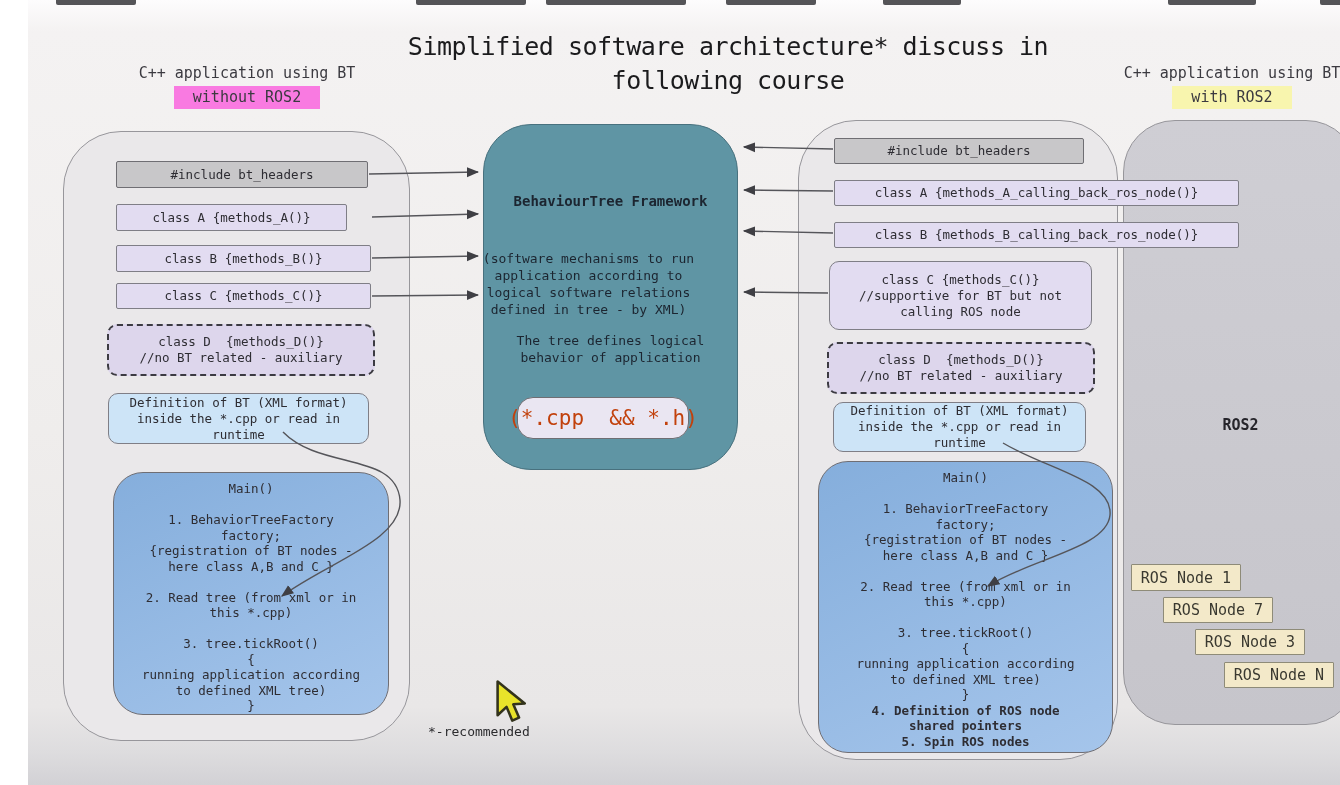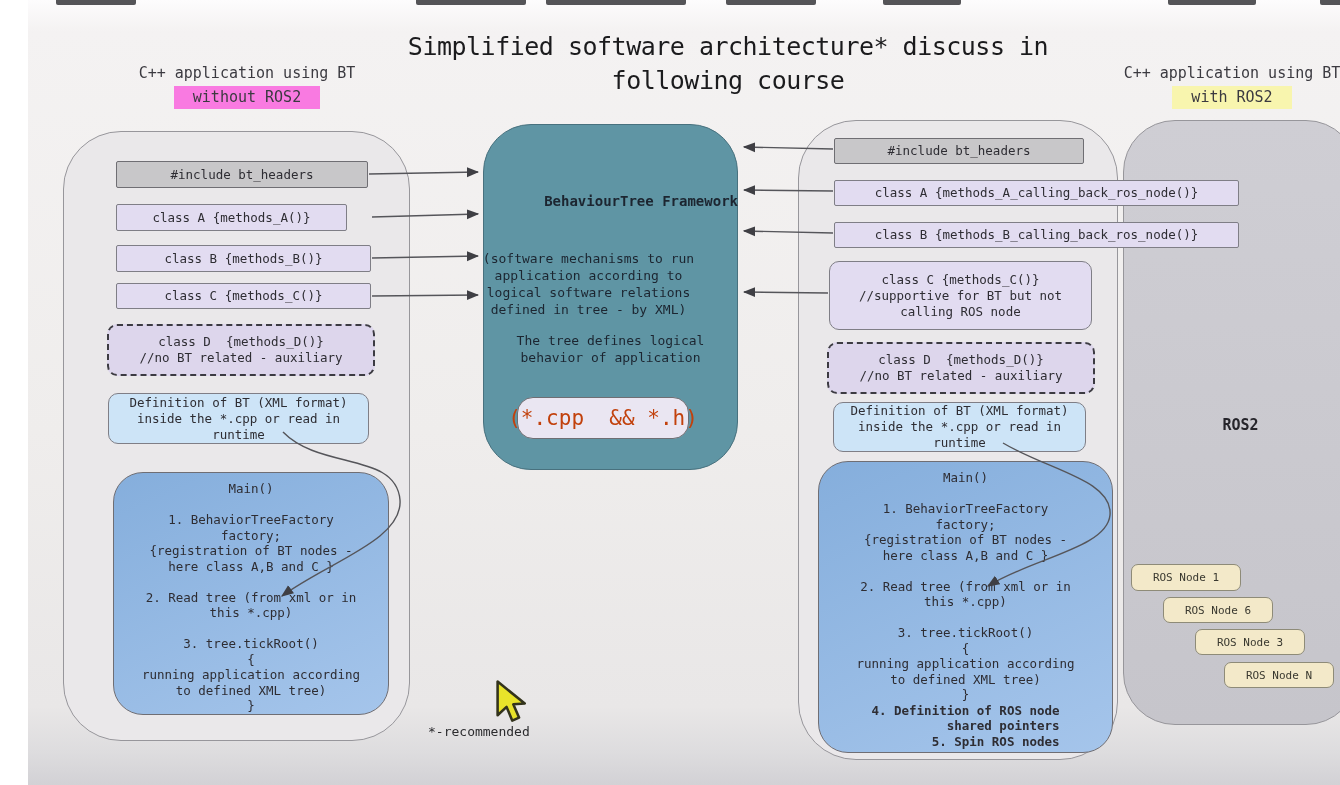--- a/index.html
+++ b/index.html
@@ -45,26 +45,26 @@
     background:#5f95a4; border:1px solid #48717e; border-radius:48px;
   }
   .tealtxt { position:absolute; width:255px; text-align:center; color:#1c2530; font-size:13px; line-height:17px; }
   .filebox {
     position:absolute; box-sizing:border-box; display:flex; align-items:center; justify-content:center;
     background:#eae6f2; border:1px solid #6f6e73; border-radius:16px;
     font-size:21px; white-space:pre; color:#c2410c;
   }
   .rosnode {
     position:absolute; box-sizing:border-box; display:flex; align-items:center; justify-content:center;
-    background:#f3e9c9; border:1.5px solid #8e8b78; border-radius:7px;
-    font-size:11px; color:#3a3930;
+    background:#f3e9c9; border:1.5px solid #8e8b78; border-radius:1px;
+    font-size:15px; color:#3a3930;
   }
   .footnote { font-size:13px; color:#2b2b2e; }
   .overlay { position:absolute; left:0; top:0; pointer-events:none; }
-  .bold { font-weight:bold;text-align:right; }
+  .bold { font-weight:bold; }
 </style>
 </head>
 <body>
 
 <div class="page">
 
   <div class="topdash" style="left:28px;width:80px"></div>
   <div class="topdash" style="left:388px;width:110px"></div>
   <div class="topdash" style="left:518px;width:140px"></div>
   <div class="topdash" style="left:698px;width:90px"></div>
@@ -151,21 +151,21 @@
 {
 running application according
 to defined XML tree)
 }</div>
     <div class="pre bold">4. Definition of ROS node
 shared pointers
 5. Spin ROS nodes</div>
   </div>
 
   <div class="rosnode" style="left:1103px;top:564px;width:110px;height:27px">ROS Node 1</div>
-  <div class="rosnode" style="left:1135px;top:597px;width:110px;height:26px">ROS Node 6</div>
+  <div class="rosnode" style="left:1135px;top:597px;width:110px;height:26px">ROS Node 7</div>
   <div class="rosnode" style="left:1167px;top:629px;width:110px;height:26px">ROS Node 3</div>
   <div class="rosnode" style="left:1196px;top:662px;width:110px;height:26px">ROS Node N</div>
 
   <div class="abs footnote" style="left:400px;top:724px">*-recommended</div>
 
   <svg class="overlay" width="1340" height="785">
     <defs>
       <marker id="ah" viewBox="0 0 10 8" refX="9" refY="4" markerWidth="9" markerHeight="8" orient="auto">
         <path d="M0 0 L10 4 L0 8 Z" fill="#3f3f44"></path>
       </marker>

